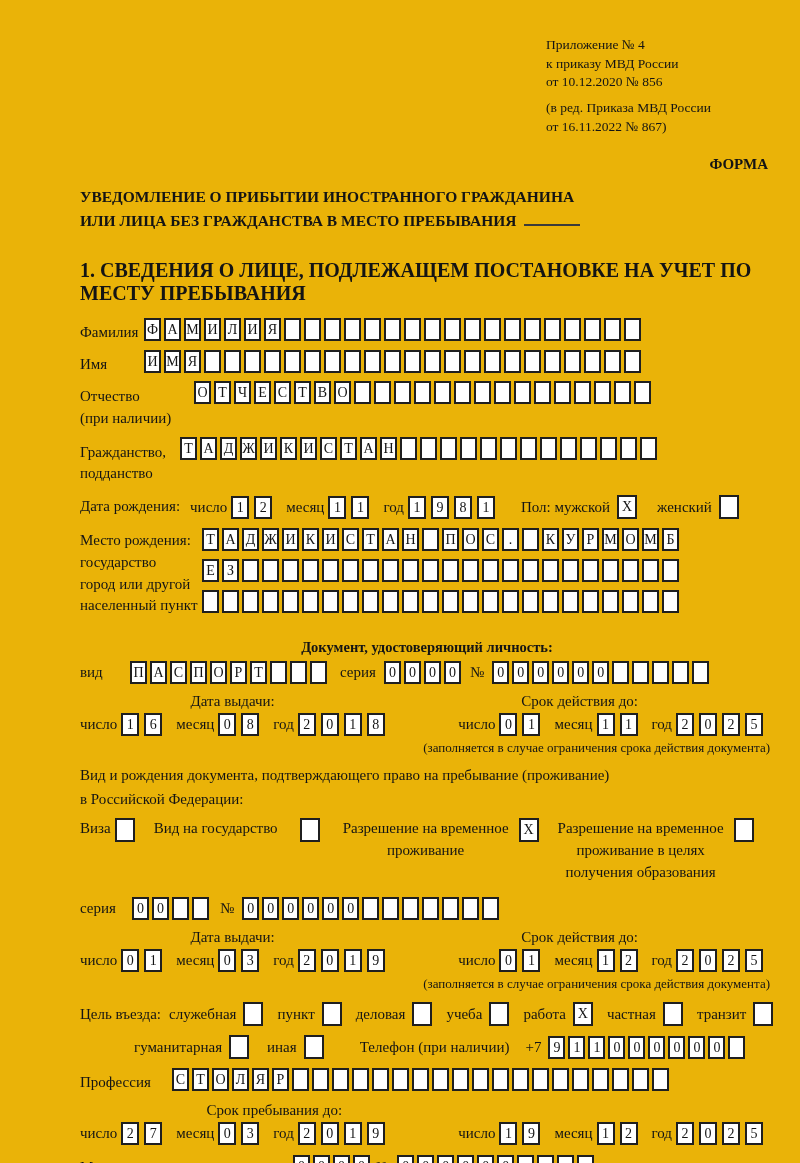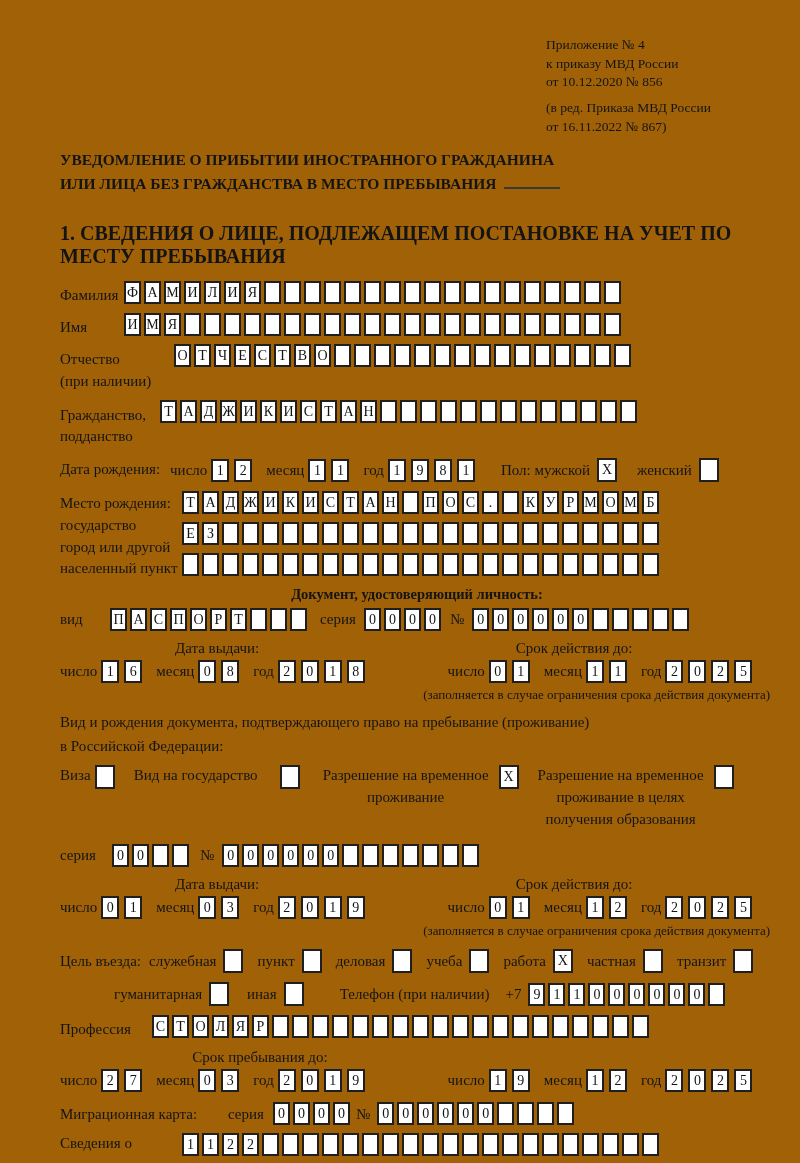--- a/index.html
+++ b/index.html
@@ -1,20 +1,20 @@
 <!DOCTYPE html>
 <html><head>
 <meta charset="utf-8">
 <style>
   * { box-sizing: border-box; }
   html,body { margin:0; padding:0; background:#ffffff; }
   .page {
-    width:800px; height:1163px; background:#a16207; color:#141414;
+    width:800px; height:1163px; background:#eab308; color:#141414;
     font-family:"Liberation Serif", serif;
-    padding:36px 26px 0 60px; position:relative; overflow:hidden;
+    padding:36px 26px 0 80px; position:relative; overflow:hidden;
   }
   
   .hdr { margin-left:auto; width:228px; font-size:13.5px; line-height:1.38; }
   .hdr div.gap { margin-top:7px; }
   .forma { text-align:right; font-weight:bold; font-size:15px; margin:20px 6px 0 0; }
   
   .title { text-align:left; font-weight:bold; font-size:15.5px; line-height:1.55; margin-top:12px; }
   .u-line { display:inline-block; width:56px; border-bottom:2px solid #3a3a3a; height:0.9em; margin-left:8px; }
   .sec1 { font-weight:bold; font-size:20px; margin-top:26px; }
   
@@ -35,21 +35,21 @@
   .dgrp .dl { margin-right:4px; }
   .dgrp .strip { margin-right:9px; }
   .dgrp .box { width:18px; margin-right:5px; }
   .dhead { display:flex; font-size:15px; margin-top:9px; }
   .dhead .lh { width:44%; text-align:center; }
   .dhead .rh { width:56%; text-align:center; }
   .drow { display:flex; margin-top:3px; align-items:center; }
   .drow .lg { width:47%; }
   .drow .rg { width:53%; padding-left:52px; }
   .note-r { text-align:right; font-size:13px; margin-top:4px; padding-right:4px; }
-  .doc-head { text-align:center; font-weight:bold; font-size:14.5px; margin-top:6px; }
+  .doc-head { text-align:center; font-weight:bold; font-size:14.5px; margin-top:22px; }
   .para { font-size:15px; margin-top:11px; }
   
   .permit-row { margin-top:10px; display:flex; align-items:flex-start; }
   .popt { display:flex; align-items:flex-start; }
   .popt .plabel { font-size:15px; line-height:1.4; }
   .popt .plabel.ctr { text-align:center; }
   .popt .cbx { margin-left:10px; padding-top:0px; }
   
   .eopt { display:inline-flex; align-items:center; margin-right:11px; }
   .eopt .elab { font-size:15px; margin-right:7px; }
@@ -62,20 +62,21 @@
 <div class="page">
 
   <div class="hdr">
     <div>Приложение № 4</div>
     <div>к приказу МВД России</div>
     <div>от 10.12.2020 № 856</div>
     <div class="gap">(в ред. Приказа МВД России</div>
     <div>от 16.11.2022 № 867)</div>
   </div>
 
+  <div class="forma">ФОРМА</div>
 
   <div class="title">
     <div>УВЕДОМЛЕНИЕ О ПРИБЫТИИ ИНОСТРАННОГО ГРАЖДАНИНА</div>
     <div>
       <span>ИЛИ ЛИЦА БЕЗ ГРАЖДАНСТВА В МЕСТО ПРЕБЫВАНИЯ</span><span class="u-line"></span>
     </div>
   </div>
 
   <div class="sec1">1. СВЕДЕНИЯ О ЛИЦЕ, ПОДЛЕЖАЩЕМ ПОСТАНОВКЕ НА УЧЕТ ПО МЕСТУ ПРЕБЫВАНИЯ</div>
 

